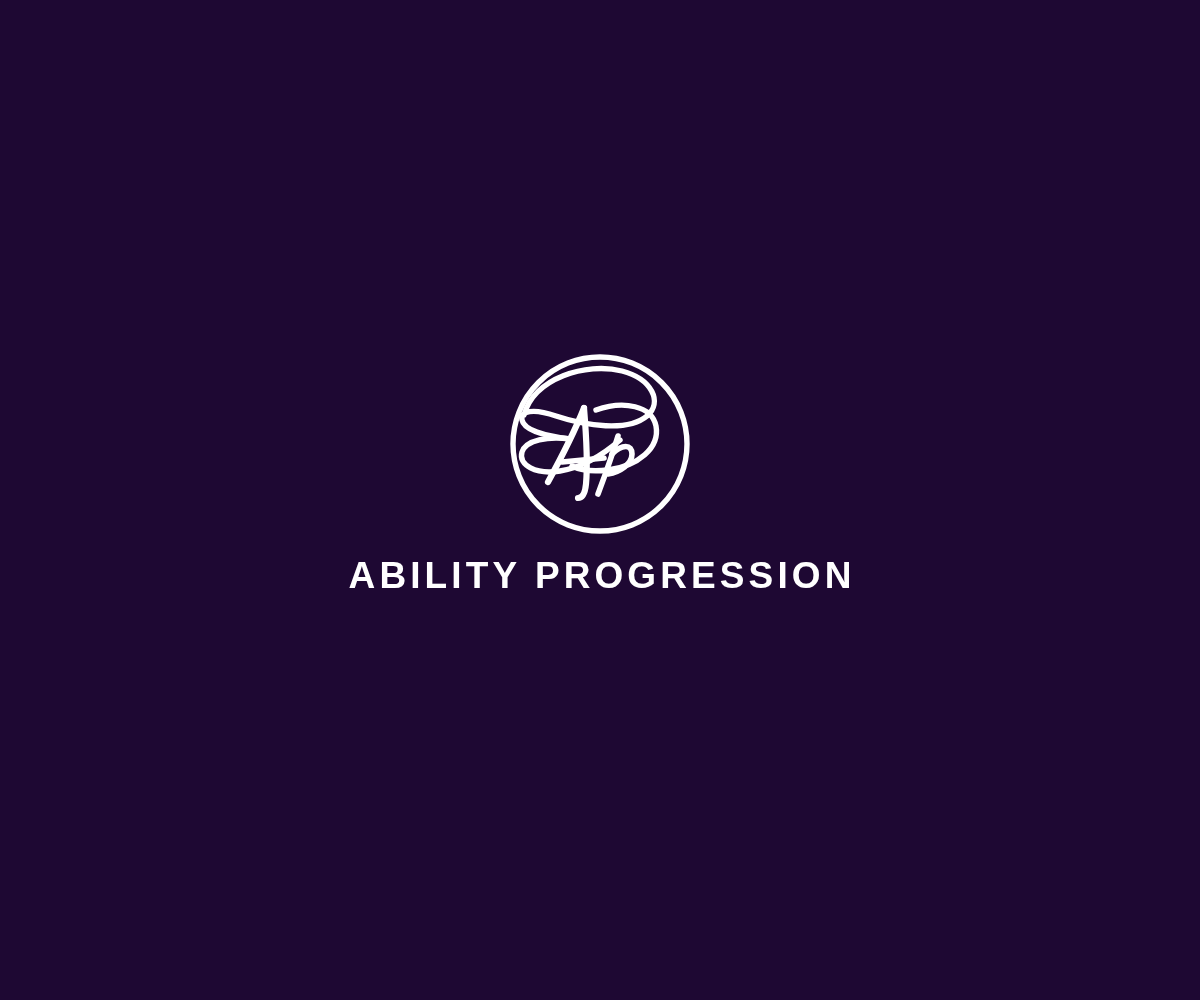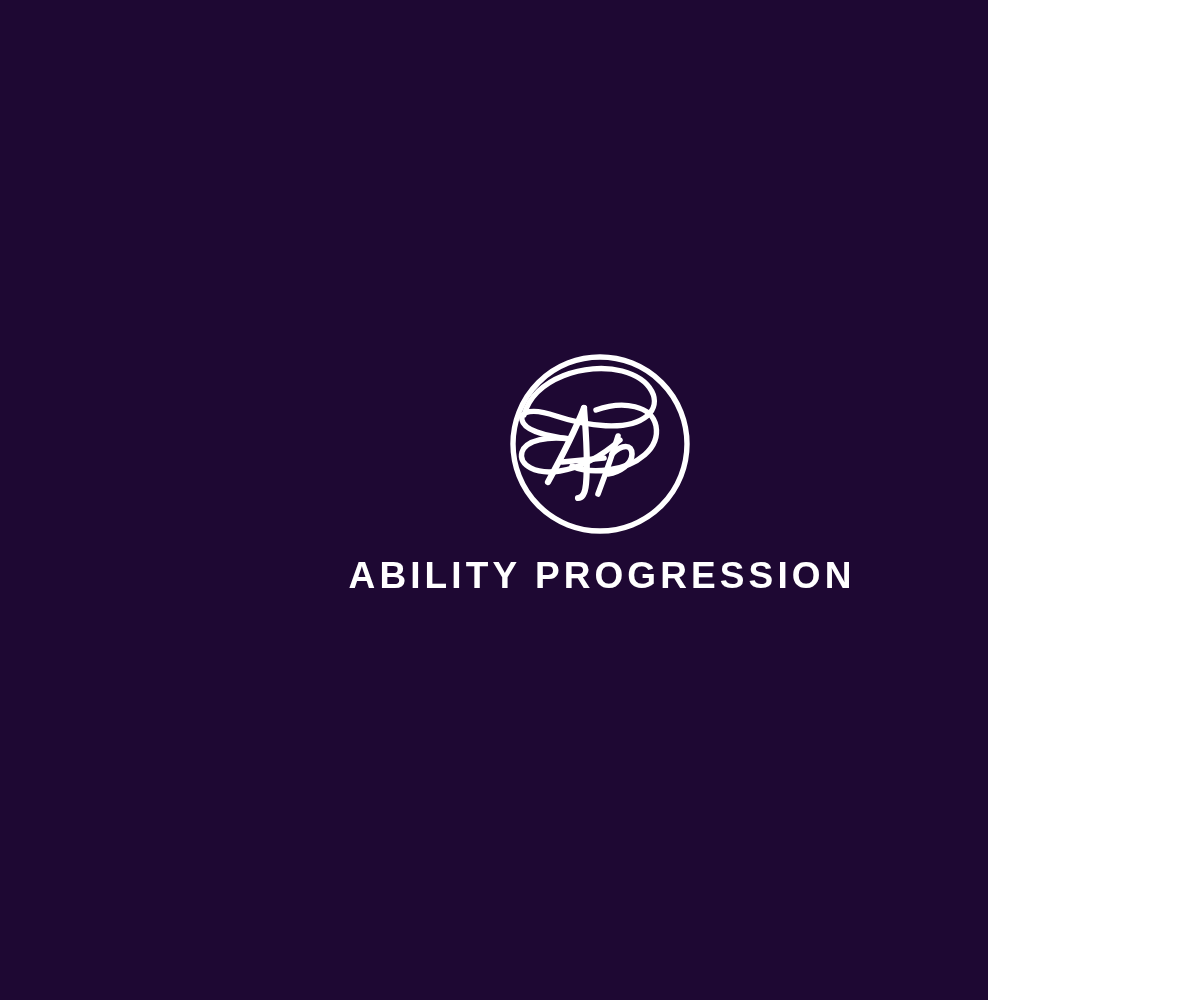--- a/index.html
+++ b/index.html
@@ -8,21 +8,21 @@
   }
   body {
     width: 1200px;
     height: 1000px;
     overflow: hidden;
     font-family: "Liberation Sans", sans-serif;
   }
 
   #canvas {
     position: relative;
-    width: 988px;
+    width: 1200px;
     height: 1000px;
     background: #1E0833;
   }
 
   
   .lockup {
     position: absolute;
     left: 0;
     top: 0;
     width: 1200px;

